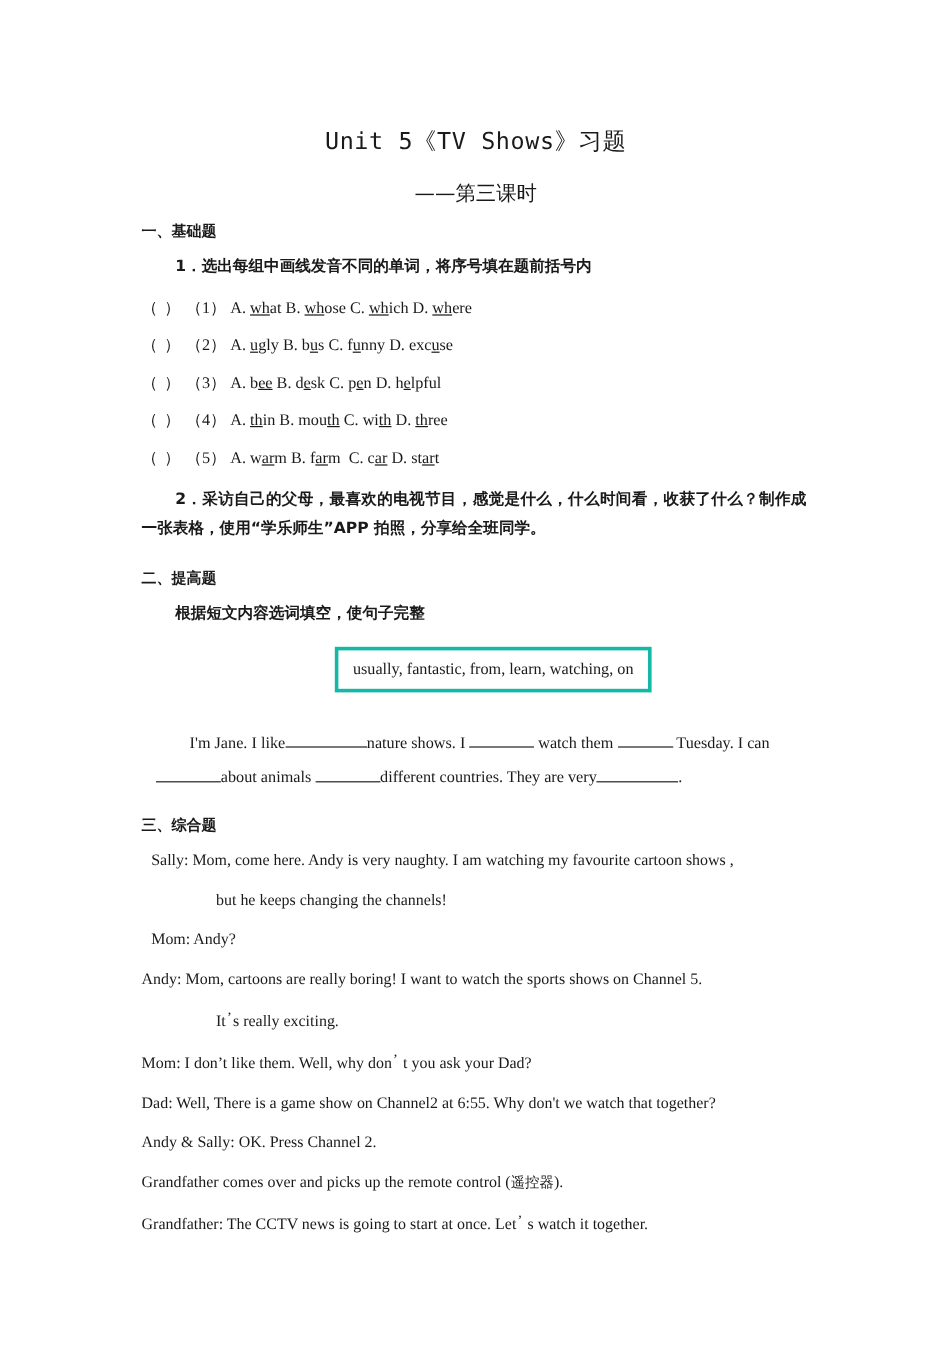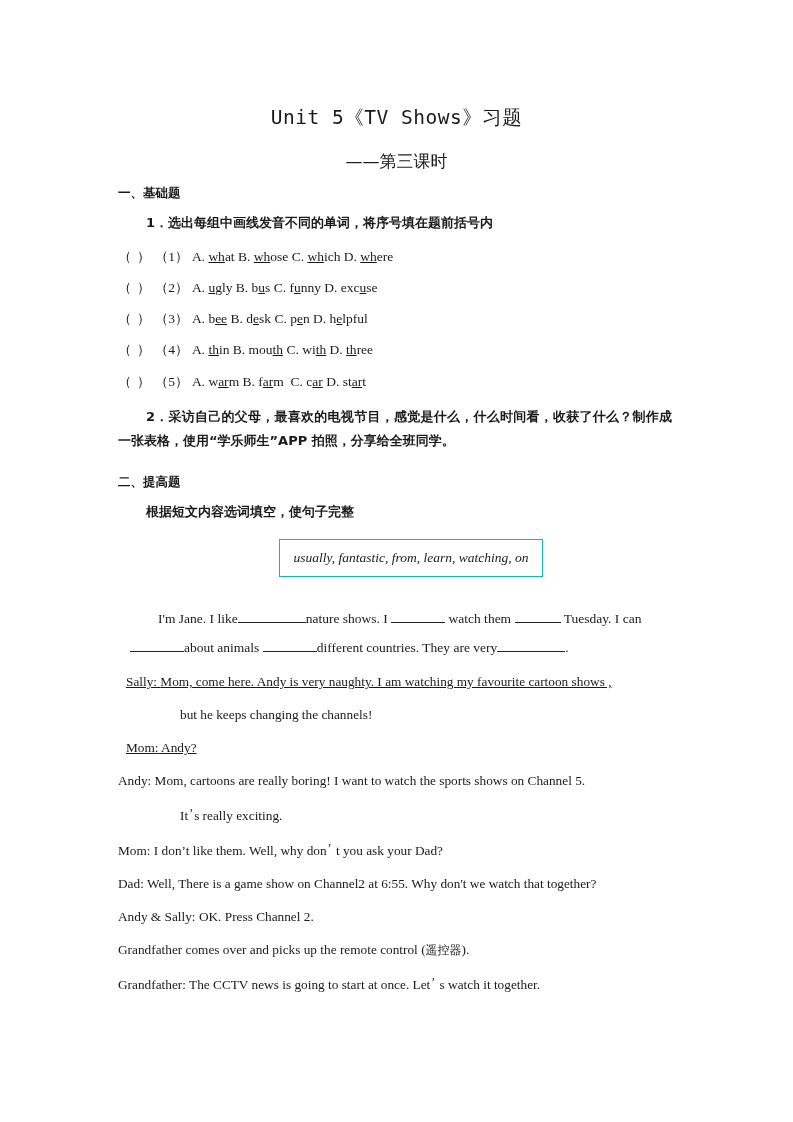--- a/index.html
+++ b/index.html
@@ -109,28 +109,27 @@
     position: relative;
     height: 58px;
     margin: 10px 0 6px 0;
   }
   .wordbank {
     position: absolute;
     left: 161px;
     top: 4px;
     width: 264px;
     height: 38px;
-    border: 1px solid #14b8a6;
+    border: 3px solid #14b8a6;
     box-sizing: border-box;
     display: flex;
     align-items: center;
     justify-content: center;
     font-size: 13.5px;
     white-space: nowrap;
-    font-style: italic;
   }
 
   .cloze {
     font-size: 13.5px;
     line-height: 2.1;
     margin: 12px;
     width: 556px;
   }
   .cloze .first-ind { display: inline-block; width: 28px; }
   .blank {
@@ -144,21 +143,21 @@
   .b-sm { width: 46px; }
 
   
   .dlg {
     font-size: 13.3px;
     line-height: 1.2;
     margin: 0 0 17px 0;
     white-space: nowrap;
   }
   .dlg.indent { padding-left: 62px; }
-  .dlg.slight { padding-left: 8px; text-decoration: underline; }
+  .dlg.slight { padding-left: 8px; }
   .apos {
     font-size: 12px;
     vertical-align: 0.28em;
     padding: 0 1px;
   }
   .cn-inline {
     font-family: "DejaVu Sans", "Liberation Sans", sans-serif;
     font-size: 12px;
   }
 </style>
@@ -228,20 +227,21 @@
 
     <div class="wordbank-wrap">
       <div class="wordbank">usually, fantastic, from, learn, watching, on</div>
     </div>
 
     <div class="cloze">
       <span class="first-ind"></span><span>I'm Jane. I like</span><span class="blank b-lg"></span><span>nature shows.    I</span> <span class="blank b-md"></span> <span>watch them</span> <span class="blank b-sm"></span> <span>Tuesday. I can</span>
       <span class="blank b-md"></span><span>about animals</span> <span class="blank b-md"></span><span>different countries. They are very</span><span class="blank b-lg"></span><span>.</span>
     </div>
 
+    <div class="sec-head spaced-top">三、综合题</div>
 
     <div class="dlg slight">
       <span>Sally:</span>
       <span>Mom, come here. Andy is very naughty. I am watching my favourite cartoon shows ,</span>
     </div>
     <div class="dlg indent">
       <span>but he keeps changing the channels!</span>
     </div>
     <div class="dlg slight">
       <span>Mom:</span>

